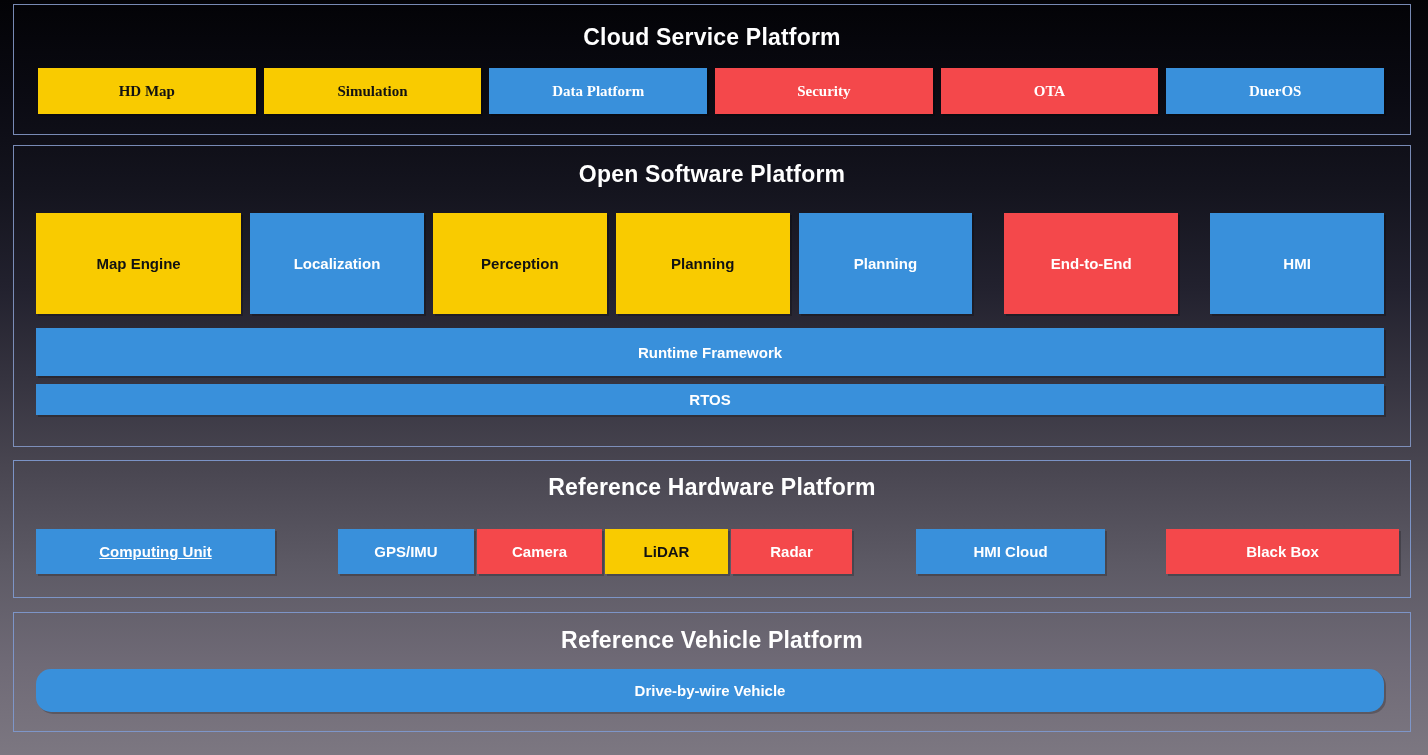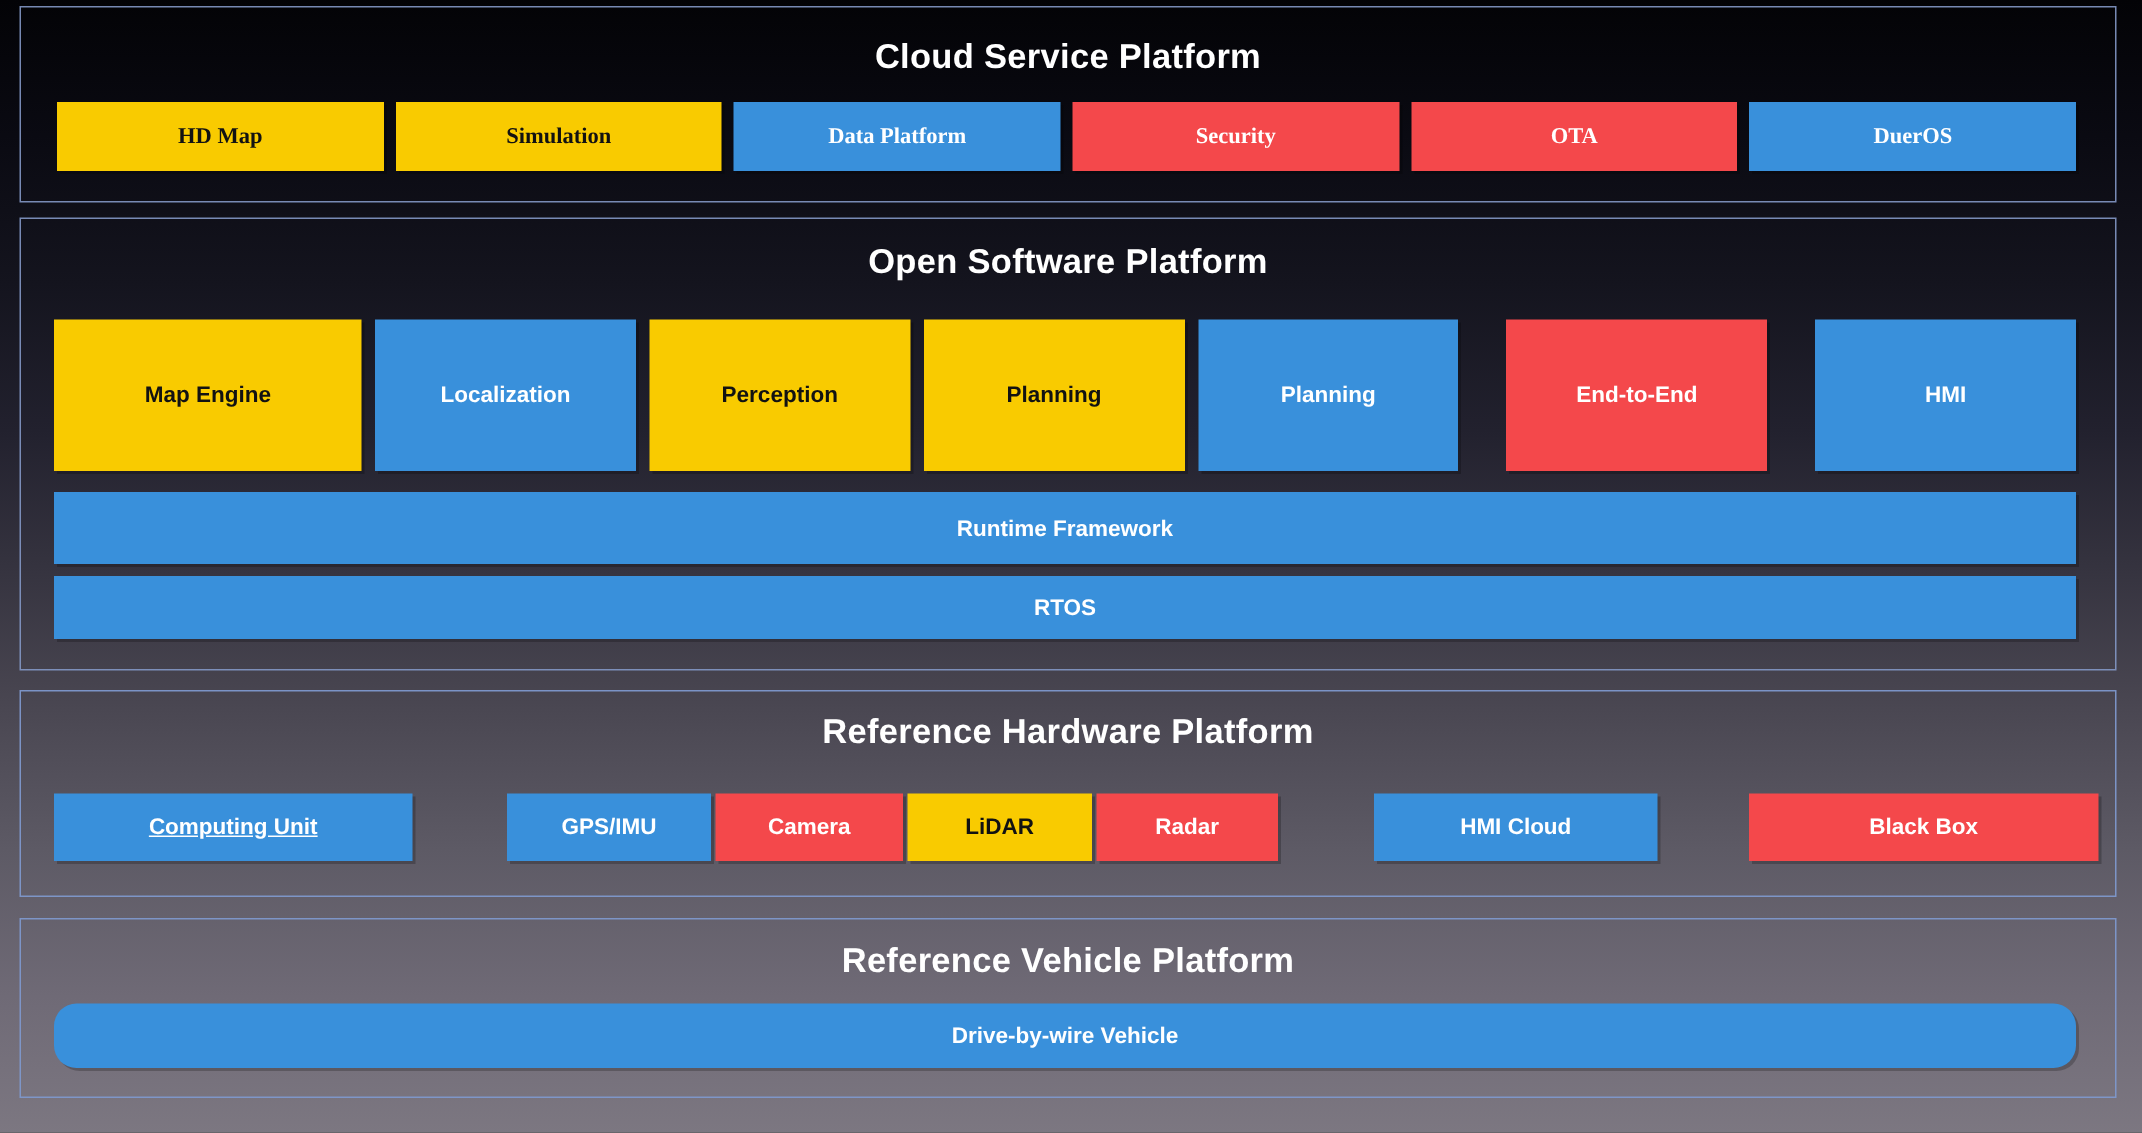--- a/index.html
+++ b/index.html
@@ -53,21 +53,21 @@
   .sw-row .gap-s{margin-left:9px;}
   .sw-row .gap-l{margin-left:32px;}
 
   .bar{
     position:absolute;left:22px;right:26px;
     display:flex;align-items:center;justify-content:center;
     font-weight:bold;font-size:15px;
     box-shadow:2px 2px 0 rgba(0,0,0,.22);
   }
   .bar-runtime{top:182px;height:48px;}
-  .bar-rtos{top:238px;height:42px;}
+  .bar-rtos{top:238px;height:31px;}
   .bar-vehicle{top:56px;height:43px;border-radius:15px;}
 
   
   .hw-row{top:68px;left:22px;height:45px;}
   .hw-computing{width:239px;text-decoration:underline;}
   .hw-gps{width:136px;margin-left:63px;}
   .hw-camera{width:125px;margin-left:3px;}
   .hw-lidar{width:123px;margin-left:3px;}
   .hw-radar{width:121px;margin-left:3px;}
   .hw-hmi{width:189px;margin-left:64px;}

